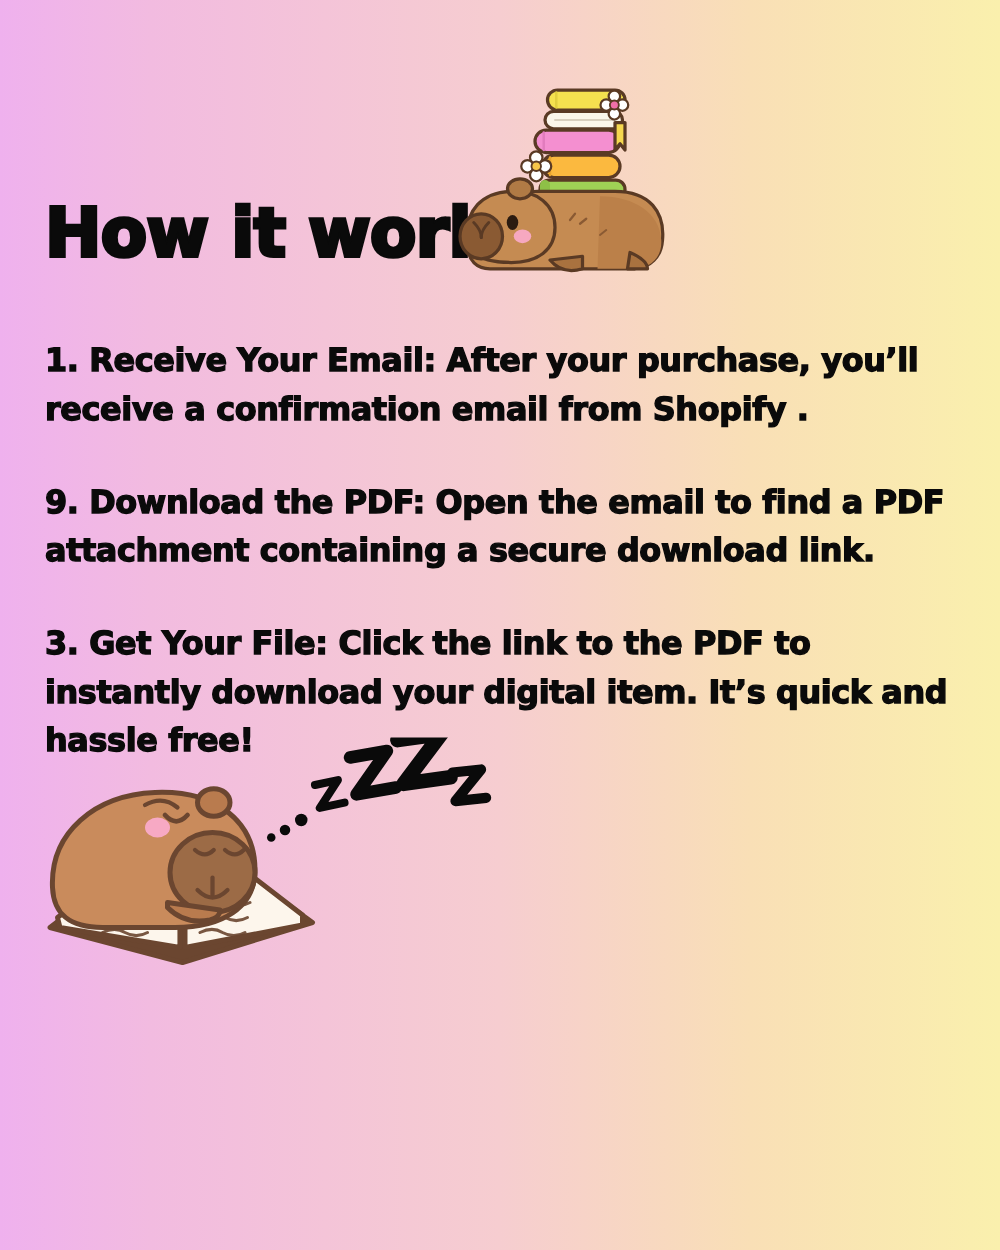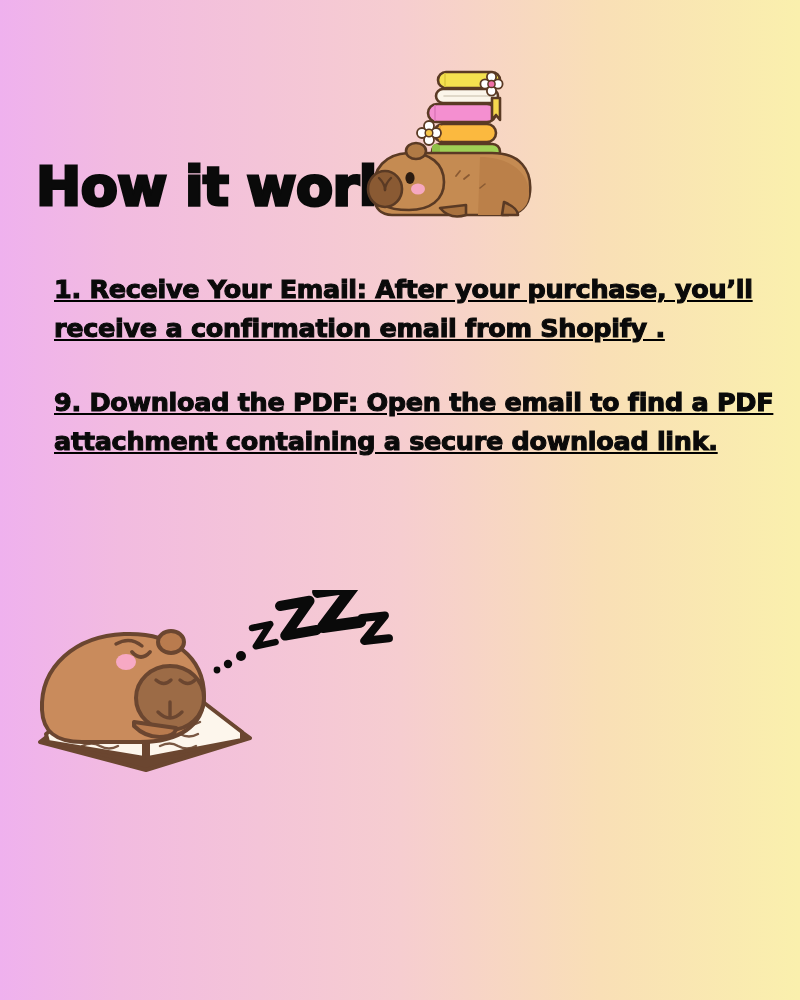--- a/index.html
+++ b/index.html
@@ -37,24 +37,23 @@
     letter-spacing: -0.5px;
     color: #0a0a0a;
     -webkit-text-stroke: 3px #0a0a0a;
     paint-order: stroke fill;
     white-space: nowrap;
   }
 
   
   #steps {
     position: absolute;
-    left: 54px;
+    left: 36px;
     top: 270px;
     width: 726px;
-    text-decoration: underline;
   }
   .step {
     font-family: "DejaVu Sans", sans-serif;
     font-weight: 700;
     font-size: 25.5px;
     line-height: 39px;
     letter-spacing: -0.3px;
     color: #0a0a0a;
     -webkit-text-stroke: 1.1px #0a0a0a;
     paint-order: stroke fill;
@@ -156,20 +155,21 @@
           <circle cx="77" cy="82" r="5"></circle>
         </g>
         <circle cx="77" cy="75" r="3.8" fill="#f6c64a" stroke="#5a3a24" stroke-width="1.5"></circle>
       </g>
     </svg>
   </div>
 
   <div id="steps">
     <p class="step">1. Receive Your Email: After your purchase, you’ll receive a confirmation email from Shopify .</p>
     <p class="step">9. Download the PDF: Open the email to find a PDF attachment containing a secure download link.</p>
+    <p class="step">3. Get Your File: Click the link to the PDF to instantly download your digital item. It’s quick and hassle free!</p>
   </div>
 
   <div class="art" id="capy-sleep">
     <svg width="230" height="200" viewBox="0 0 230 200" xmlns="http://www.w3.org/2000/svg">
       <g stroke="#6b4630" stroke-width="4" stroke-linejoin="round" stroke-linecap="round">
 
         <g>
           <path d="M12 150 L72 104 L118 128 L164 104 L222 146 L118 178 Z" fill="#6b4630"></path>
           <path d="M18 142 L74 100 L116 124 L116 166 L20 150 Z" fill="#fdf6ec"></path>
           <path d="M214 140 L162 100 L120 124 L120 166 L214 148 Z" fill="#fdf6ec"></path>

